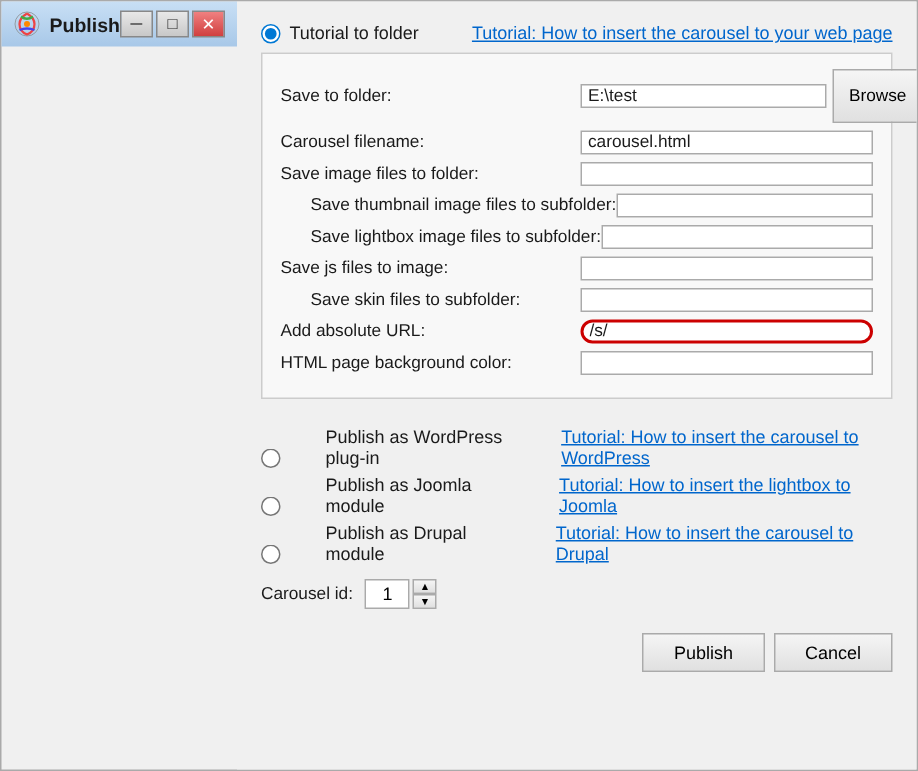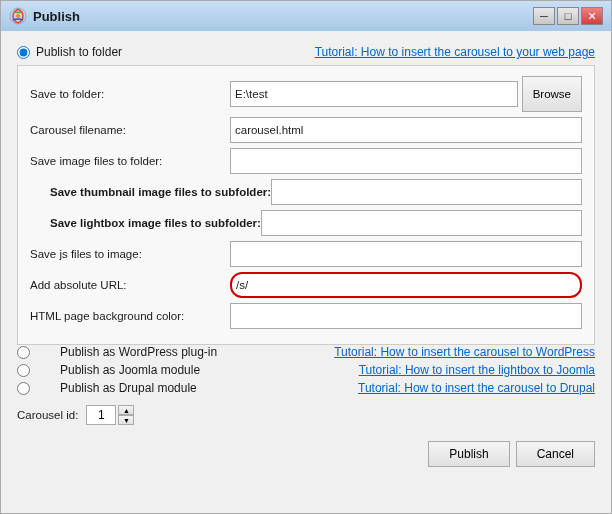--- a/index.html
+++ b/index.html
@@ -12,21 +12,21 @@
       overflow: hidden;
     }
 
     
     .window {
       width: 612px;
       height: 514px;
       background: #f0f0f0;
       border: 1px solid #aaa;
       display: flex;
-      flex-direction: column;
+      flex-direction: row;
     }
 
     .title-bar {
       background: linear-gradient(to bottom, #c8dff5, #a8c8e8);
       height: 30px;
       display: flex;
       align-items: center;
       padding: 0 8px;
       flex-shrink: 0;
     }
@@ -100,43 +100,42 @@
       cursor: pointer;
       font-size: 12px;
       margin-left: auto;
     }
 
     
     .folder-section {
       border: 1px solid #ccc;
       background: #f8f8f8;
       padding: 10px 12px 10px 12px;
-      margin-bottom: 0;
+      margin-bottom: 18px;
     }
 
     .form-row {
       display: flex;
       align-items: center;
       margin-bottom: 5px;
     }
 
     .form-label {
       font-size: 11.5px;
       color: #1a1a1a;
       min-width: 200px;
     }
 
     .form-label.indented {
       padding-left: 20px;
-      font-weight: bold;
     }
 
     .form-input {
       flex: 1;
-      height: 26px;
+      height: 16px;
       border: 1px solid #aaa;
       background: white;
       padding: 0 4px;
       font-size: 11.5px;
       color: #1a1a1a;
       outline: none;
     }
 
     .form-input.highlighted {
       border: 2px solid #cc0000;
@@ -250,21 +249,21 @@
       <button class="tb-btn">─</button>
       <button class="tb-btn">□</button>
       <button class="tb-btn close">✕</button>
     </div>
   </div>
 
   <div class="content">
 
     <div class="radio-section">
       <input type="radio" class="radio-input" name="publish_type" checked="" style="">
-      <span class="radio-label">Publish to folder</span>
+      <span class="radio-label">Tutorial to folder</span>
       <a class="tutorial-link">Tutorial: How to insert the carousel to your web page</a>
     </div>
 
     <div class="folder-section">
 
       <div class="form-row">
         <span class="form-label">Save to folder:</span>
         <input type="text" class="form-input" value="E:\test" style="">
         <button class="browse-btn">Browse</button>
       </div>
@@ -287,20 +286,24 @@
       <div class="form-row">
         <span class="form-label indented">Save lightbox image files to subfolder:</span>
         <input type="text" class="form-input" style="">
       </div>
 
       <div class="form-row">
         <span class="form-label">Save js files to image:</span>
         <input type="text" class="form-input" style="">
       </div>
 
+      <div class="form-row">
+        <span class="form-label indented">Save skin files to subfolder:</span>
+        <input type="text" class="form-input" style="">
+      </div>
 
       <div class="form-row url-row-wrapper">
         <span class="form-label">Add absolute URL:</span>
         <input type="text" class="form-input highlighted" value="/s/" style="">
       </div>
 
       <div class="form-row">
         <span class="form-label">HTML page background color:</span>
         <input type="text" class="form-input" style="">
       </div>

